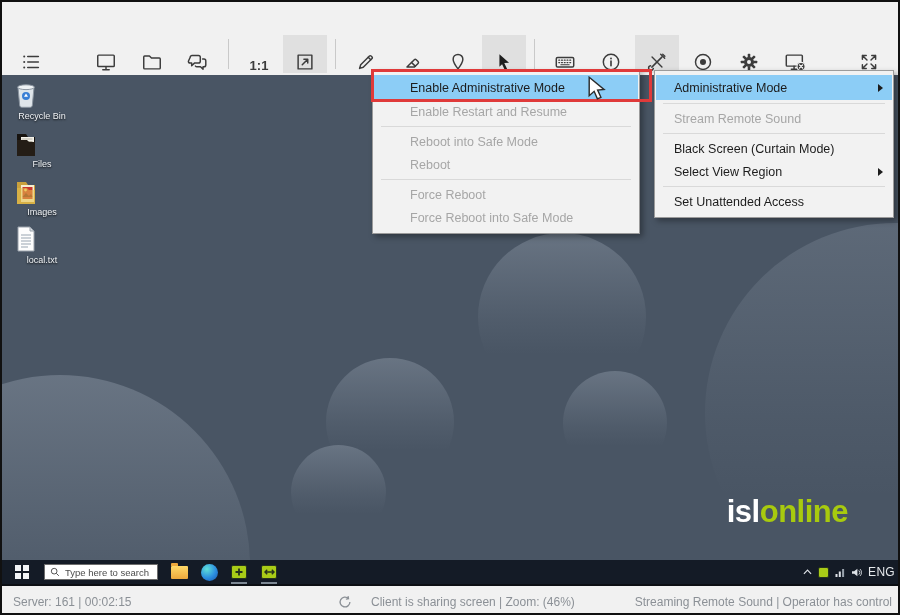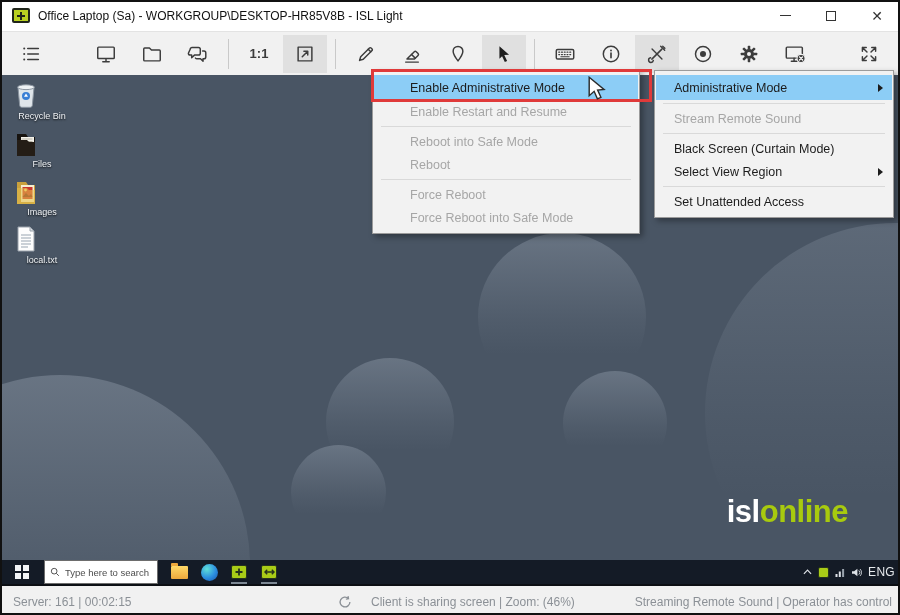--- a/index.html
+++ b/index.html
@@ -14,21 +14,21 @@
   .app-icon::after{content:"";position:absolute;left:50%;top:50%;width:2px;height:8px;background:#20251a;transform:translate(-50%,-50%);}
   .title-text{font-size:12px;color:#111;white-space:nowrap;}
   .win-controls{margin-left:auto;display:flex;height:100%;}
   .win-btn{width:46px;height:100%;display:flex;align-items:center;justify-content:center;color:#333;cursor:pointer;}
   .glyph-min{width:11px;height:0;border-top:1.4px solid #333;}
   .glyph-max{width:10px;height:10px;border:1.4px solid #333;}
   .glyph-close{font-size:14px;line-height:1;color:#333;}
 
   
   .toolbar{position:absolute;left:0;top:32px;width:100%;height:43px;background:#f1f1f1;display:flex;align-items:center;padding:0 8px;}
-  .tb-btn{width:44px;height:38px;display:flex;align-items:center;justify-content:center;border-radius:0;margin:0 1px;cursor:pointer;}
+  .tb-btn{width:44px;height:38px;display:flex;align-items:flex-end;justify-content:center;border-radius:0;margin:0 1px;cursor:pointer;}
   .tb-btn.pressed{background:#e0e0e0;}
   .tb-btn svg{display:block;}
   .tb-sep{width:1px;height:30px;background:#c9c9c9;margin:0 7px;}
   .ratio{font-size:13px;font-weight:bold;color:#3c3c3c;letter-spacing:0;}
   .ml-big{margin-left:30px;}
   .tb-spacer{flex:1;}
   .ic{stroke:#3c3c3c;fill:none;stroke-width:1.6;stroke-linecap:round;stroke-linejoin:round;}
 
   
   .desktop{position:absolute;left:0;top:75px;width:100%;height:485px;background:var(--desktop-bg,#495564);overflow:hidden;}
@@ -60,21 +60,21 @@
   .msep{height:1px;background:#d9d9d9;margin:3px 7px;}
 
   .red-box{position:absolute;left:371px;top:69px;width:281px;height:33px;border:3px solid var(--annotation-red,#e03a3a);z-index:45;pointer-events:none;}
   .cursor{position:absolute;left:585px;top:76px;z-index:60;pointer-events:none;}
 
   
   .taskbar{position:absolute;left:0;top:560px;width:100%;height:26px;background:#141b26;display:flex;align-items:center;border-bottom:2px solid #0c0f14;}
   .start-btn{width:44px;height:100%;display:flex;align-items:center;justify-content:center;cursor:pointer;}
   .win-logo{width:14px;height:14px;display:grid;grid-template-columns:6.4px 6.4px;grid-template-rows:6.4px 6.4px;gap:1.2px;}
   .win-logo span{background:#f2f4f6;}
-  .searchbox{width:114px;height:24px;background:#fff;border:1px solid #6d6d6d;display:flex;align-items:center;padding:0 5px;}
+  .searchbox{width:114px;height:16px;background:#fff;border:1px solid #6d6d6d;display:flex;align-items:center;padding:0 5px;}
   .searchbox svg{flex:none;margin-right:5px;}
   .searchbox input{border:none;outline:none;width:100%;font-size:9.5px;color:#333;background:transparent;padding:0;}
   .searchbox input::placeholder{color:#4d4d4d;}
   .tb-app{width:30px;height:100%;display:flex;align-items:center;justify-content:center;position:relative;cursor:pointer;}
   .tb-app .runline{position:absolute;bottom:0;left:7px;right:7px;height:2px;background:#7d8894;}
   .folder-ic{width:17px;height:13px;position:relative;background:linear-gradient(#ffd968,#eda83c);border-radius:1px;}
   .folder-ic::before{content:"";position:absolute;left:0;top:-3px;width:7px;height:3px;background:#eda83c;border-radius:1px 1px 0 0;}
   .edge-ic{width:17px;height:17px;border-radius:50%;background:radial-gradient(circle at 35% 30%, #5fe0d8, #2b8de0 55%, #1a55a8);}
   .green-ic{width:16px;height:14px;background:#a9cc17;border:1.6px solid #26331c;border-radius:2px;position:relative;display:flex;align-items:center;justify-content:center;}
   .tray{margin-left:auto;display:flex;align-items:center;height:100%;padding-right:5px;gap:6px;}
@@ -86,35 +86,20 @@
   .statusbar{position:absolute;left:0;top:588px;width:100%;height:27px;background:#f1f1f1;font-size:12px;color:#8b9096;}
   .sb-left{position:absolute;left:13px;top:50%;transform:translateY(-50%);white-space:nowrap;}
   .sb-center{position:absolute;left:338px;top:50%;transform:translateY(-50%);display:flex;align-items:center;gap:19px;white-space:nowrap;}
   .sb-right{position:absolute;right:8px;top:50%;transform:translateY(-50%);white-space:nowrap;}
 </style>
 </head>
 <body>
 
 <div id="window">
 
-  <div class="titlebar">
-    <div class="app-icon"></div>
-    <div class="title-text">Office Laptop (Sa) - WORKGROUP\DESKTOP-HR85V8B - ISL Light</div>
-    <div class="win-controls">
-      <div class="win-btn">
-          <span class="glyph-min"></span>
-        </div>
-      <div class="win-btn">
-          <span class="glyph-max"></span>
-        </div>
-      <div class="win-btn">
-          <span class="glyph-close">✕</span>
-        </div>
-    </div>
-  </div>
 
   <div class="toolbar">
     <div class="tb-btn">
       <svg class="ic" width="22" height="22" viewBox="0 0 24 24">
           <circle cx="4.6" cy="6" r="1.1" fill="#3c3c3c" stroke="none"></circle>
           <circle cx="4.6" cy="12" r="1.1" fill="#3c3c3c" stroke="none"></circle>
           <circle cx="4.6" cy="18" r="1.1" fill="#3c3c3c" stroke="none"></circle>
           <path d="M8.5 6 H20 M8.5 12 H20 M8.5 18 H20" stroke-width="1.8"></path>
         </svg>
     </div>

